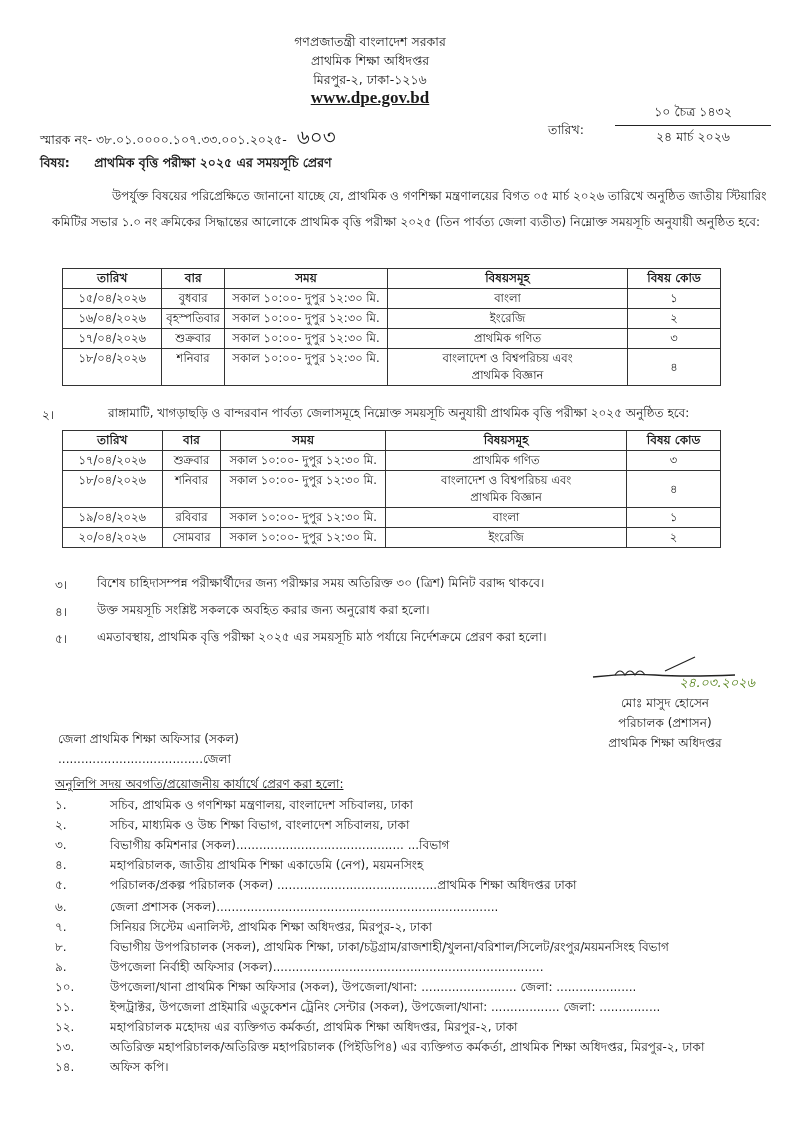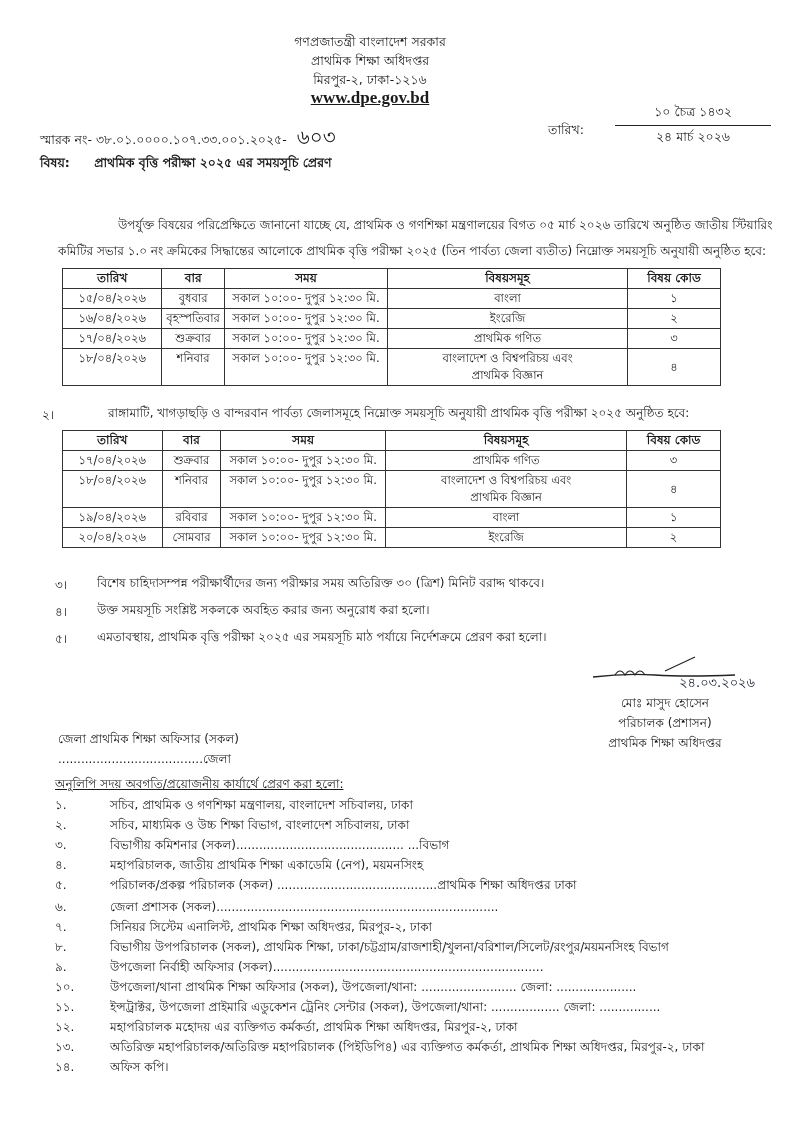--- a/index.html
+++ b/index.html
@@ -8,29 +8,29 @@
   .abs { position:absolute; }
   .hdr { left:0; width:740px; text-align:center; font-size:12.5px; }
   .web { font-family:"Liberation Serif", serif; font-weight:bold; font-size:17px; text-decoration:underline; }
   .memo { left:40px; top:122px; font-size:12.5px; }
   .memo-no-hand { font-family:"DejaVu Serif", serif; font-size:20px; margin-left:6px; }
   .date-label { left:548px; top:121px; font-size:12.5px; }
   .date-box { left:615px; top:103px; width:156px; text-align:center; font-size:12.5px; }
   .date-box .line { border-top:1.5px solid #222; margin:2px 0; }
   .subject { left:40px; top:154px; font-weight:bold; font-size:12.5px; }
   .subject .lbl { margin-right:20px; }
-  .para { left:58px; width:730px; font-size:12px; line-height:26px;margin-top:29px; }
+  .para { left:52px; width:730px; font-size:12px; line-height:26px; }
   table.sched { position:absolute; left:62px; width:659px; border-collapse:collapse; font-size:11.5px; }
   table.sched th, table.sched td { border:1px solid #333; padding:1px 4px; text-align:center; vertical-align:top; line-height:17px; }
   table.sched th { font-weight:bold; font-size:12px; }
   .c1{width:95px}.c2{width:52px}.c3{width:178px}.c4{width:250px}.c5{width:96px}
   .num { position:absolute; font-size:12px; }
   .item { position:absolute; font-size:12px; }
   .sig { left:575px; top:655px; width:180px; text-align:center; font-size:12px; line-height:20px; }
-  .sig-scrawl { font-family:"DejaVu Serif", serif; font-size:13px; color:#0f172a; }
+  .sig-scrawl { font-family:"DejaVu Serif", serif; font-style:italic; font-size:13px; color:#4d7c0f; }
   .cc-head { left:55px; top:775px; font-size:12px; text-decoration:underline; }
   .cc-row { position:absolute; left:55px; font-size:12px; line-height:18px; }
   .cc-row .n { display:inline-block; width:55px; }
 </style>
 </head>
 <body>
 
 <div class="abs hdr" style="top:33px;">গণপ্রজাতন্ত্রী বাংলাদেশ সরকার</div>
 <div class="abs hdr" style="top:52px;">প্রাথমিক শিক্ষা অধিদপ্তর</div>
 <div class="abs hdr" style="top:71px;">মিরপুর-২, ঢাকা-১২১৬</div>

